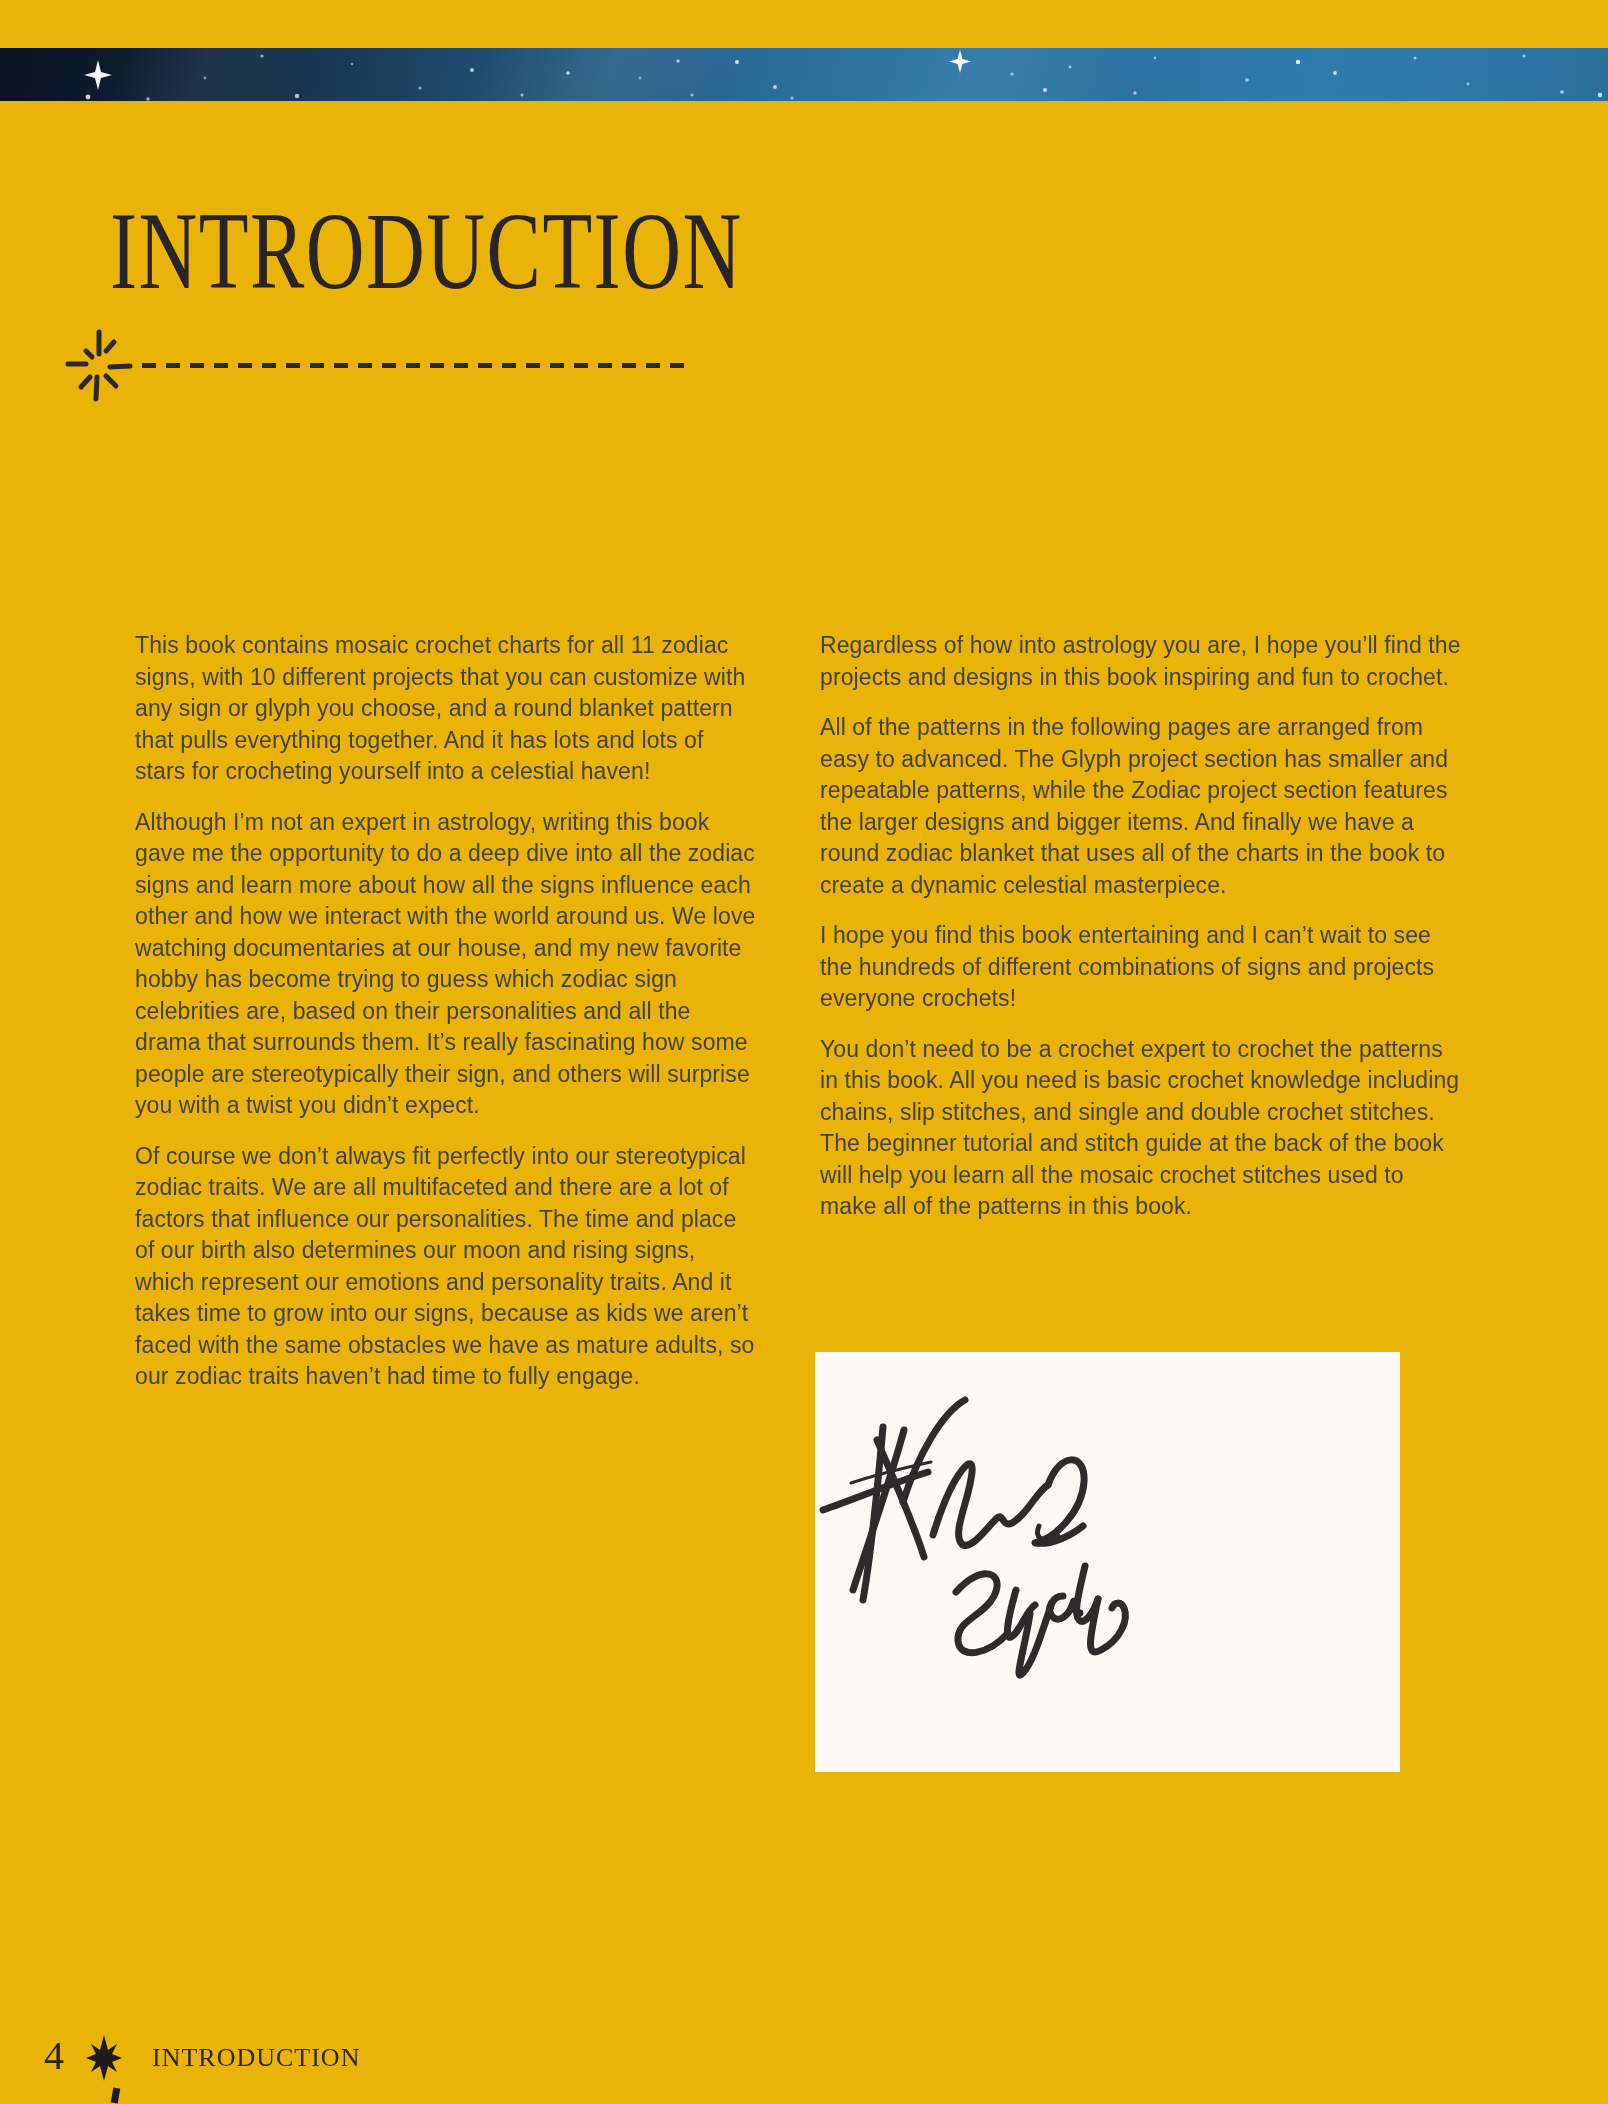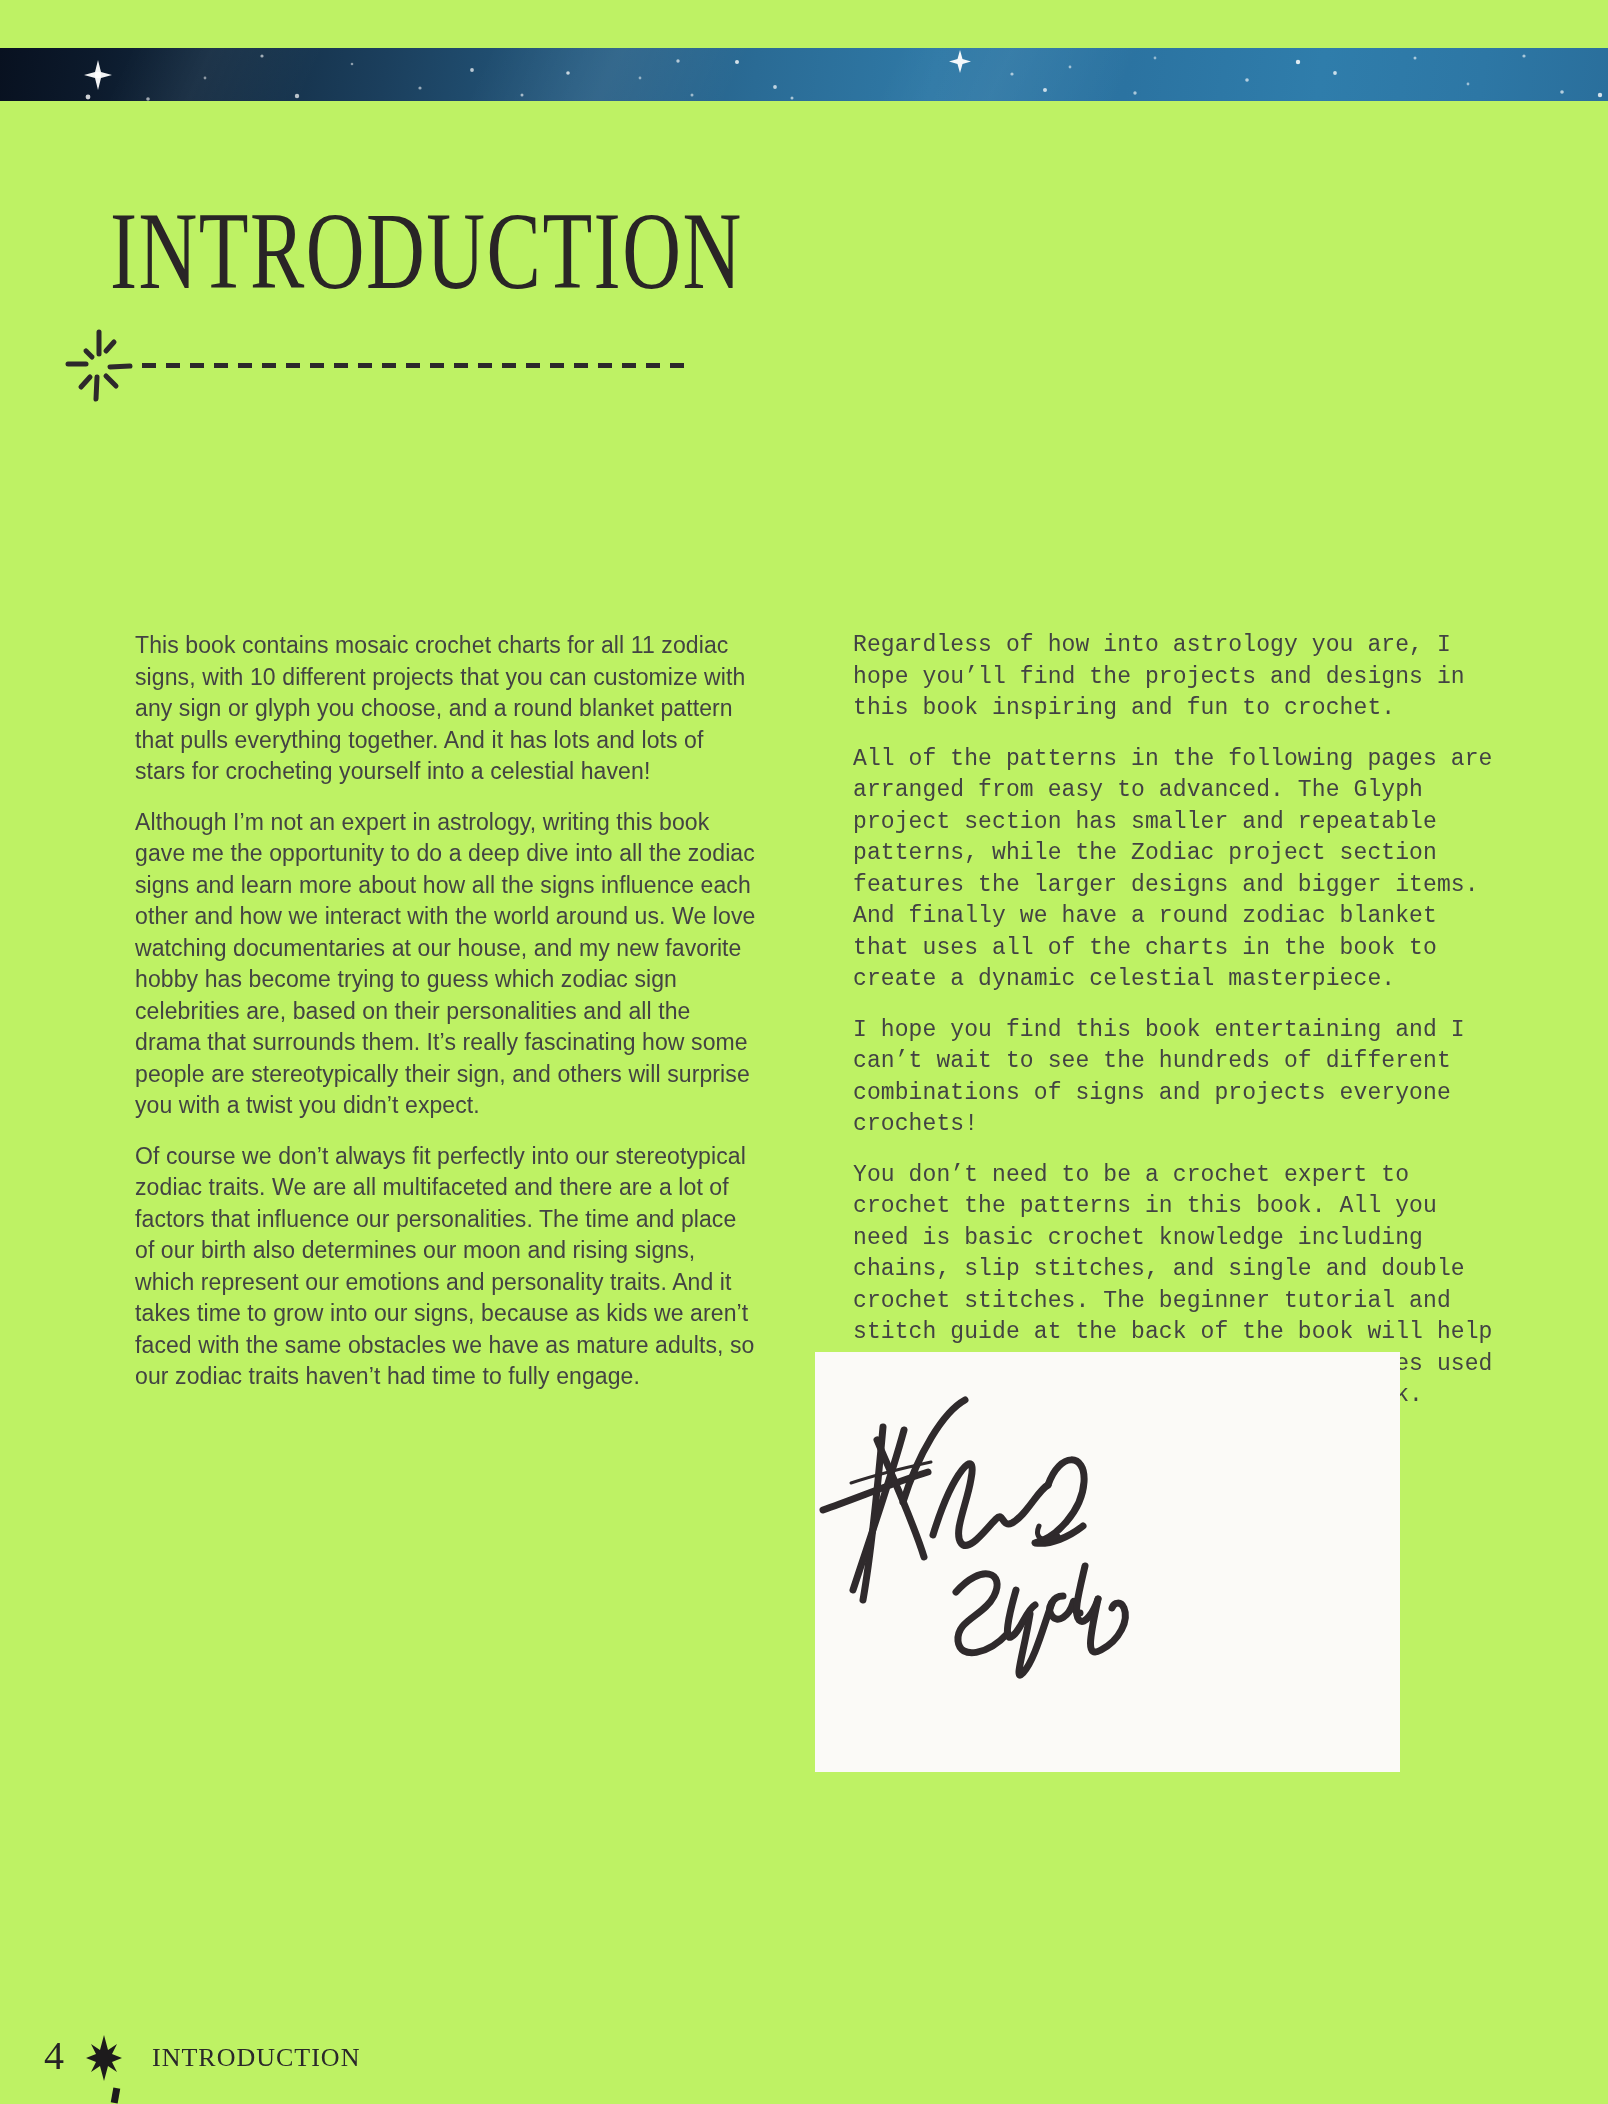--- a/index.html
+++ b/index.html
@@ -1,21 +1,21 @@
 <!DOCTYPE html>
 <html><head>
 <meta charset="utf-8">
 <style>
   * { margin: 0; padding: 0; box-sizing: border-box; }
   html, body { background: #ffffff; }
   .page {
     position: relative;
     width: 1608px;
     height: 2104px;
-    background: #bef264;
+    background: #eab308;
     overflow: hidden;
     font-family: "Liberation Sans", sans-serif;
   }
 
   
   .banner {
     position: absolute;
     left: 0; top: 48px;
     width: 1608px; height: 53px;
     background: linear-gradient(98deg,
@@ -71,21 +71,21 @@
   
   .col {
     position: absolute;
     top: 630px;
     font-size: 23px;
     line-height: 31.5px;
     color: #434343;
     letter-spacing: 0.1px;
   }
   .col-left  { left: 135px; width: 624px; }
-  .col-right { left: 853px; width: 644px; font-family: Liberation Mono, monospace; }
+  .col-right { left: 820px; width: 644px; }
   .col p { margin-bottom: 19px; }
 
   
   .signature-block {
     position: absolute;
     left: 815px; top: 1352px;
     width: 585px; height: 420px;
     background: #fbfaf7;
   }
   .signature-block svg { display: block; }

